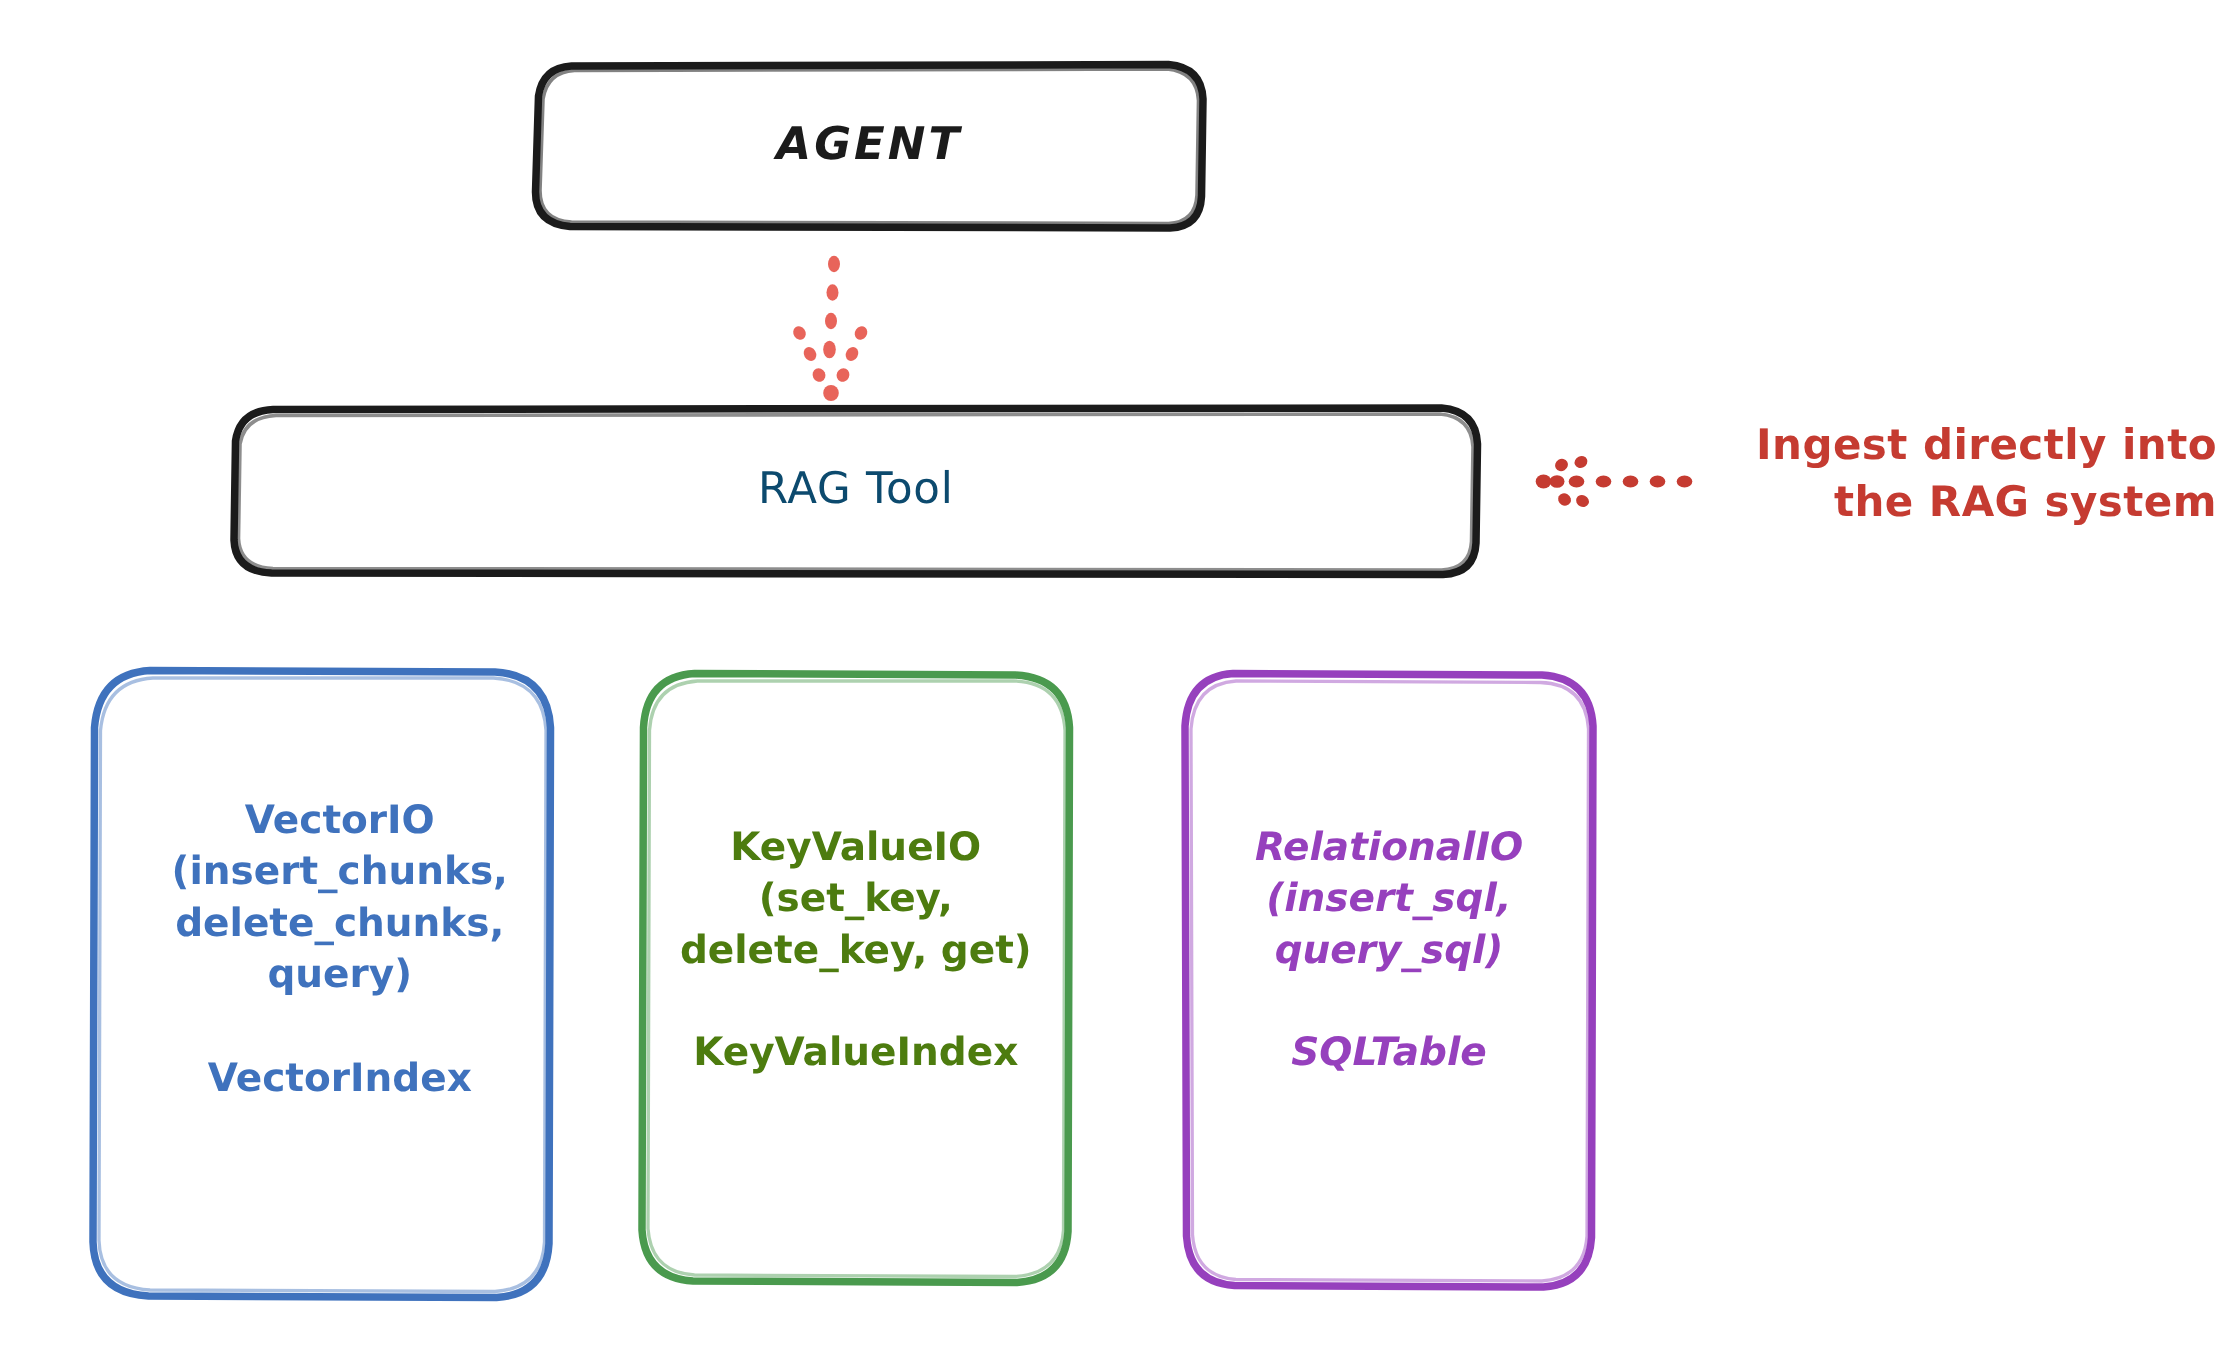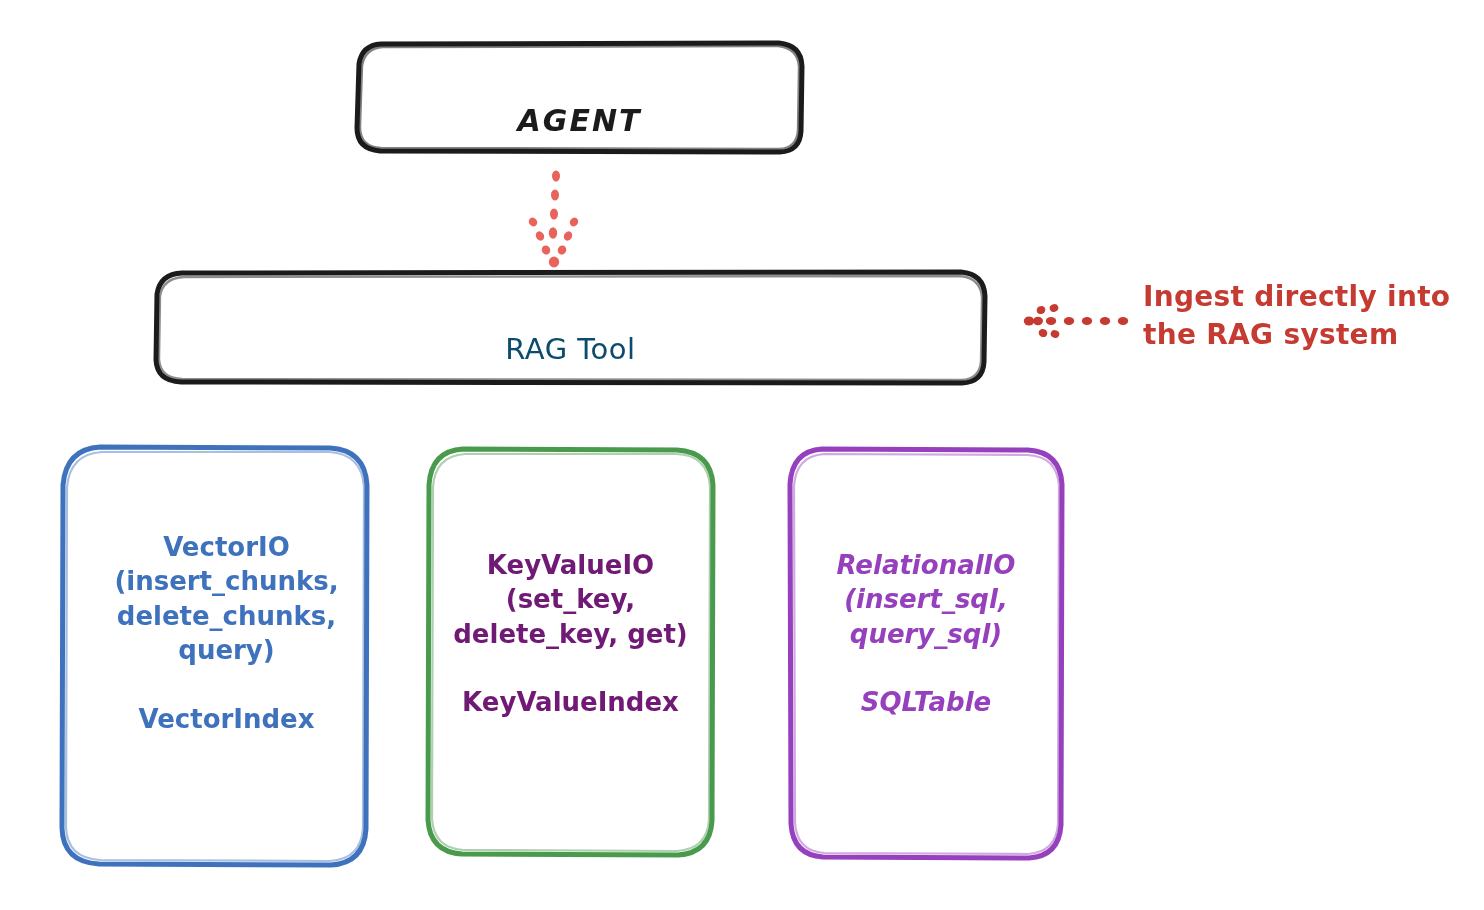--- a/index.html
+++ b/index.html
@@ -23,21 +23,20 @@
   }
 
   .node-label {
     position: absolute;
     text-align: center;
     white-space: pre-line;
     line-height: 1.30;
     pointer-events: none;
     font-family: "DejaVu Sans", sans-serif;
     letter-spacing: 0.5px;
-    margin-top: 24px;
   }
   #agent-label {
     left: 357px; top: 77px;
     width: 445px;
     font-size: 30px;
     font-weight: 600;
     font-style: italic;
     color: #1b1b1b;
     letter-spacing: 2px;
   }
@@ -50,29 +49,29 @@
   }
   .provider-text {
     position: absolute;
     text-align: center;
     font-size: 26px;
     line-height: 1.32;
     font-weight: 600;
     white-space: pre-line;
   }
   #vector-text  { left: 84px;  top: 530px; width: 285px; color: #3f72bd; }
-  #kv-text      { left: 424px; top: 548px; width: 293px; color: #701a75; }
+  #kv-text      { left: 424px; top: 548px; width: 293px; color: #4d7c0f; }
   #rel-text     { left: 793px; top: 548px; width: 266px; color: #9640bd; font-style: italic; }
 
   
   #ingest-note {
     position: absolute;
     left: 1143px; top: 278px;
     width: 335px;
-    text-align: left;
+    text-align: right;
     font-size: 28px;
     line-height: 1.35;
     font-weight: 600;
     color: #c53b31;
     white-space: pre-line;
     letter-spacing: 0.3px;
   }
 </style>
 </head>
 <body>

